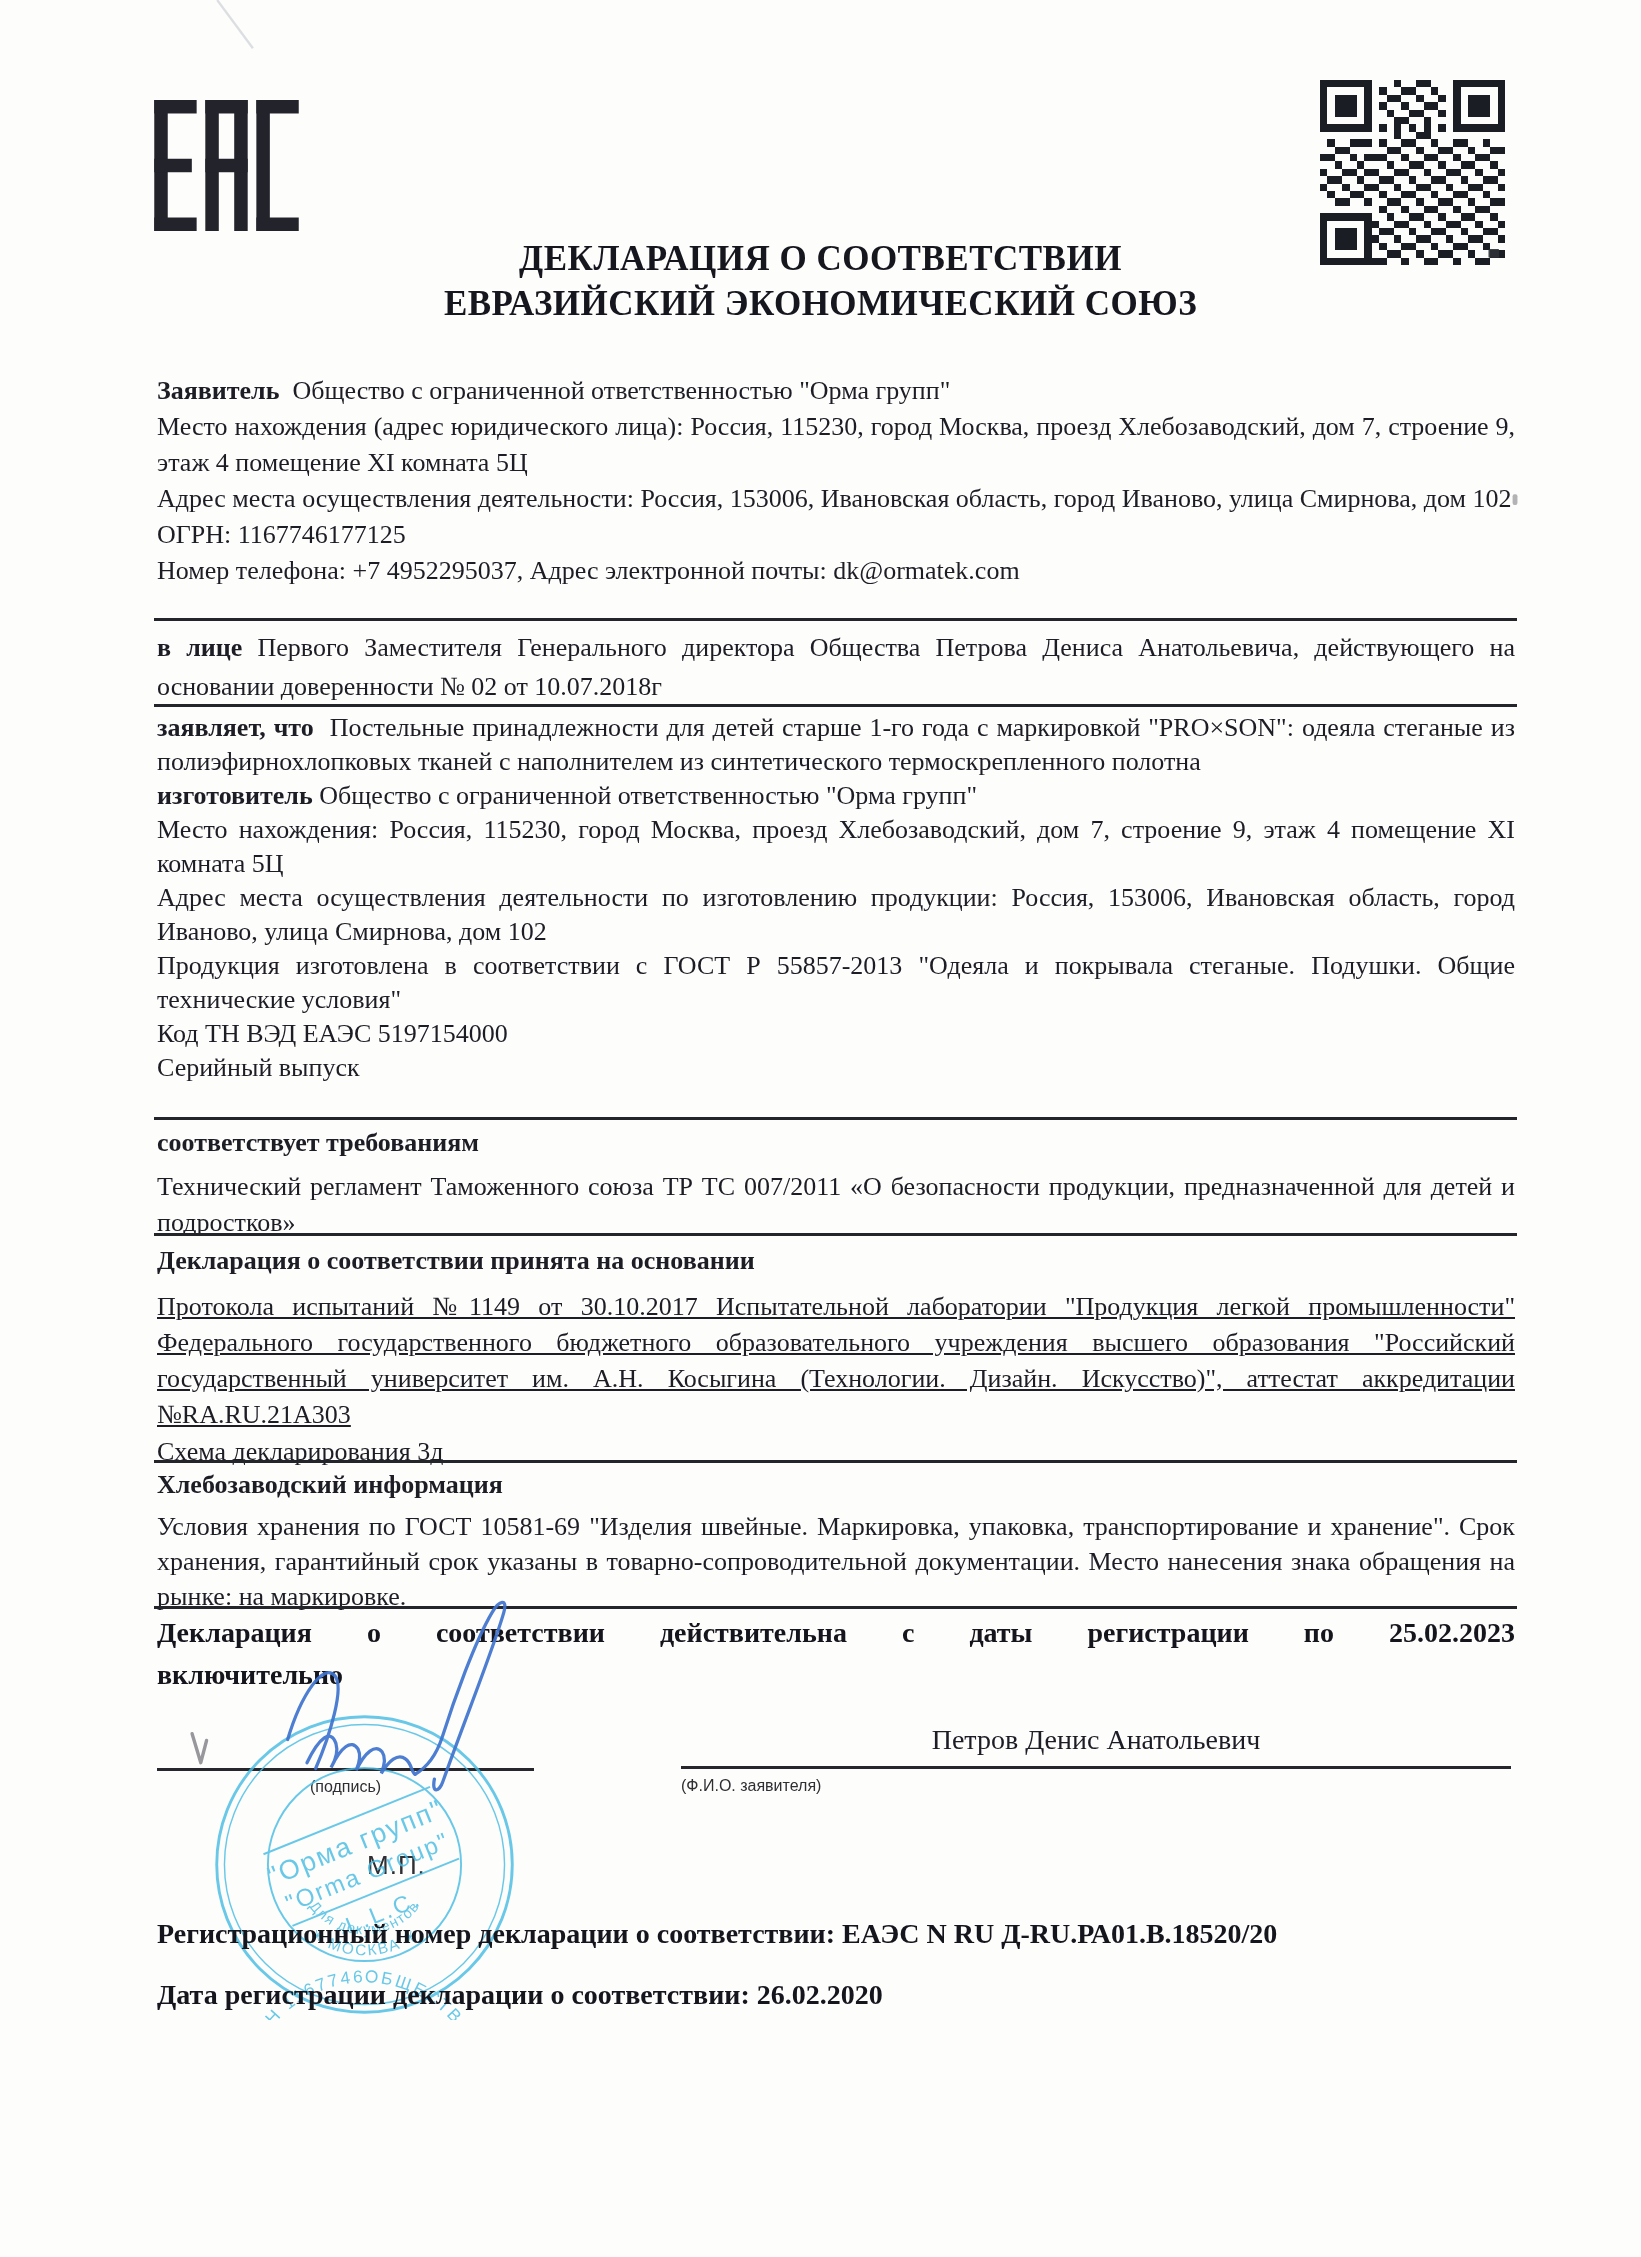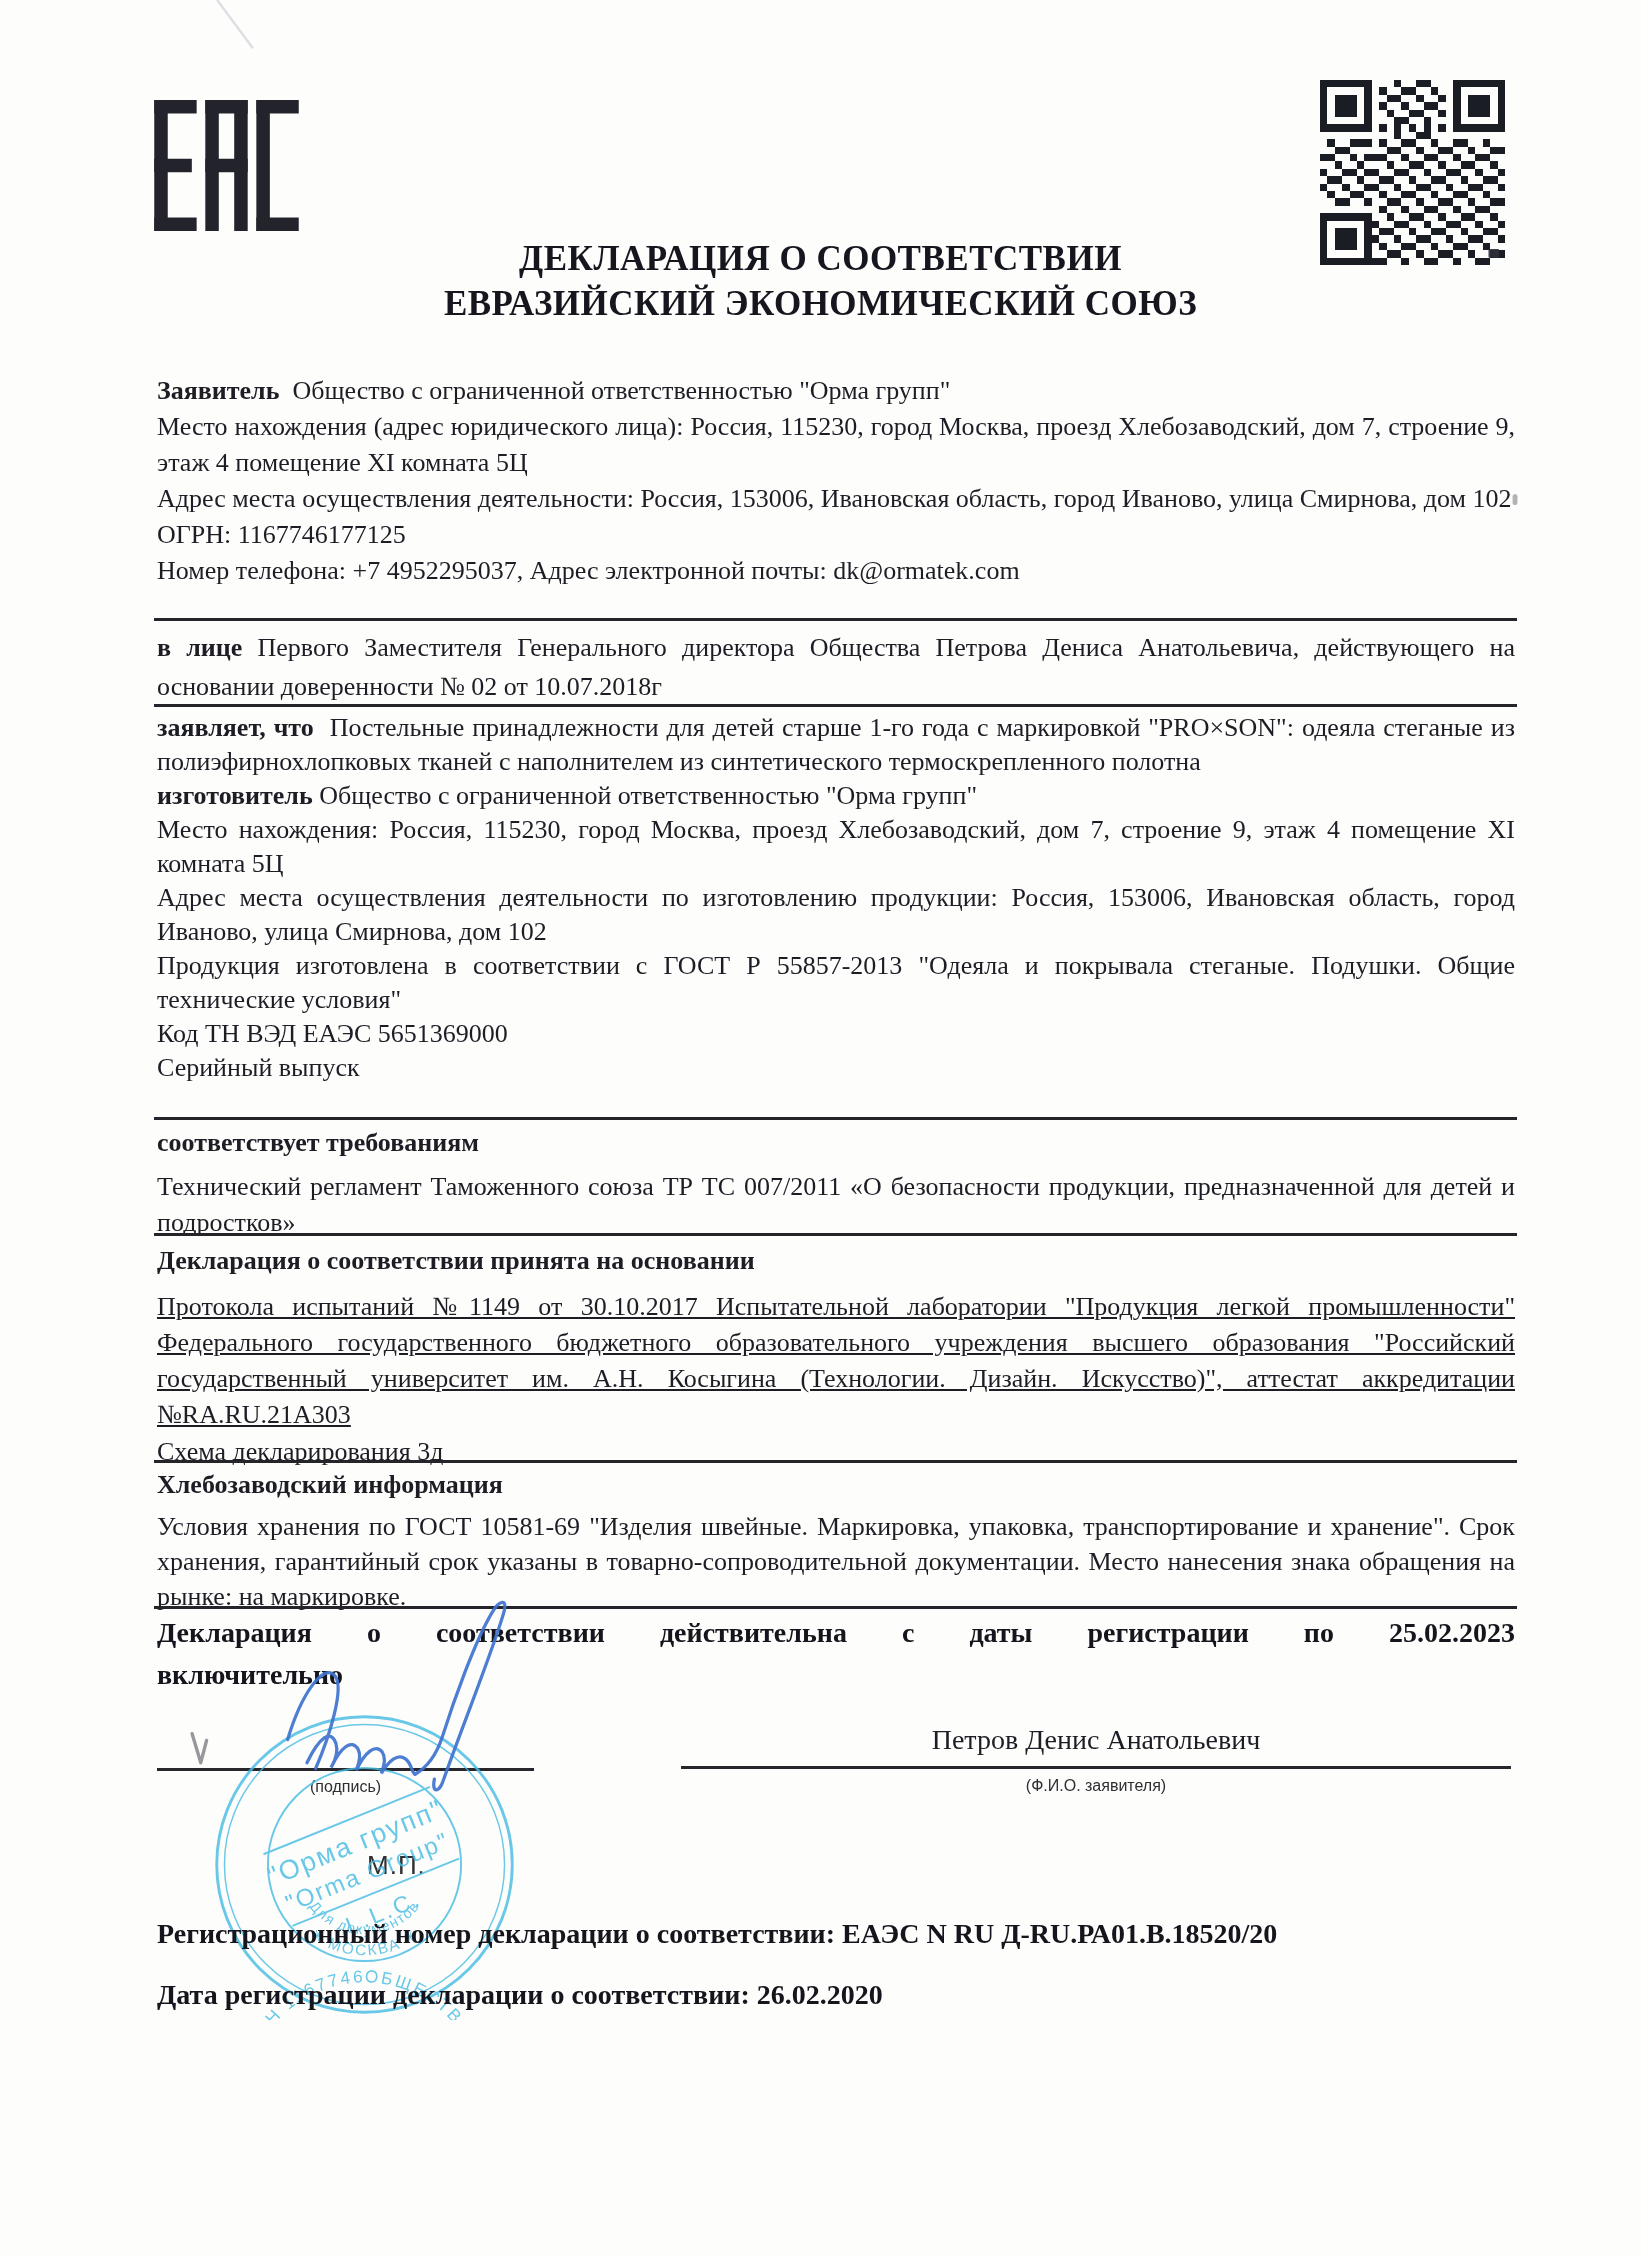--- a/index.html
+++ b/index.html
@@ -33,21 +33,21 @@
   .rule{position:absolute;left:154px;width:1363px;height:2.9px;background:#24242b;}
   
   .sig-line{position:absolute;height:2.9px;background:#26262c;}
   .sig-line-left{left:157px;top:1768px;width:377px;}
   .sig-line-right{left:681px;top:1766px;width:830px;}
   .caption{
     position:absolute;font-family:"Liberation Sans", sans-serif;color:#2e2e33;
     font-size:16px;
   }
   .cap-sign{left:157px;top:1778px;width:377px;text-align:center;}
-  .cap-fio{left:681px;top:1777px;width:830px;text-align:center;}
+  .cap-fio{left:681px;top:1777px;width:830px;}
   .cap-mp{left:367px;top:1850px;font-size:26px;letter-spacing:1px;}
   .fio-name{
     position:absolute;left:681px;top:1724px;width:830px;text-align:center;
     font-size:28px;color:#1d1d26;
   }
   .reg-line{
     position:absolute;left:157px;width:1371px;font-weight:bold;font-size:28px;
     color:#15151d;
   }
   .reg-number{top:1918px;}
@@ -399,21 +399,21 @@
   <div class="rule" style="top:704px"></div>
 
   <div class="sec s3">
     <p><span class="b">заявляет, что</span>&nbsp;
        <span>Постельные принадлежности для детей старше 1-го года с маркировкой "PRO×SON": одеяла стеганые из полиэфирнохлопковых тканей с наполнителем из синтетического термоскрепленного полотна</span></p>
     <p><span class="b">изготовитель</span>
        <span>Общество с ограниченной ответственностью "Орма групп"</span></p>
     <p>Место нахождения: Россия, 115230, город Москва, проезд Хлебозаводский, дом 7, строение 9, этаж 4 помещение XI комната 5Ц</p>
     <p>Адрес места осуществления деятельности по изготовлению продукции: Россия, 153006, Ивановская область, город Иваново, улица Смирнова, дом 102</p>
     <p>Продукция изготовлена в соответствии с ГОСТ Р 55857-2013 "Одеяла и покрывала стеганые. Подушки. Общие технические условия"</p>
-    <p>Код ТН ВЭД ЕАЭС 5651369000</p>
+    <p>Код ТН ВЭД ЕАЭС 5197154000</p>
     <p>Серийный выпуск</p>
   </div>
   <div class="rule" style="top:1117px"></div>
 
   <div class="sec s4">
     <p class="b">соответствует требованиям</p>
     <p class="body">Технический регламент Таможенного союза ТР ТС 007/2011 «О безопасности продукции, предназначенной для детей и подростков»</p>
   </div>
   <div class="rule" style="top:1233px"></div>
 

